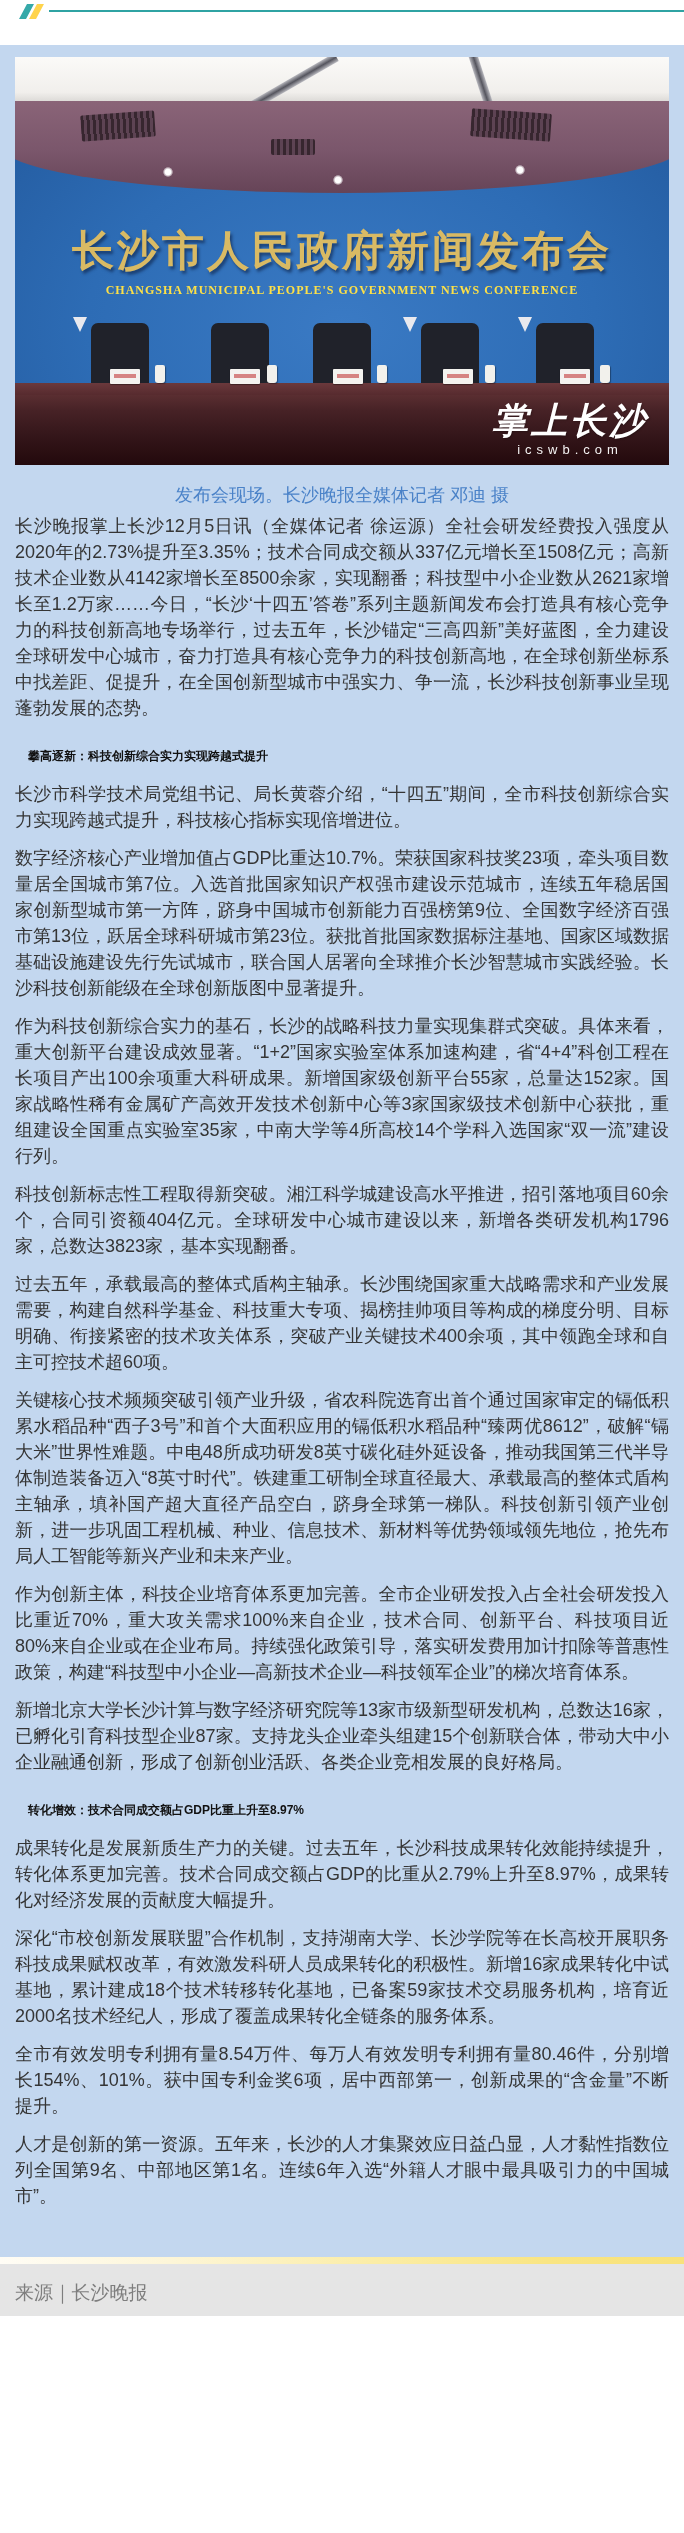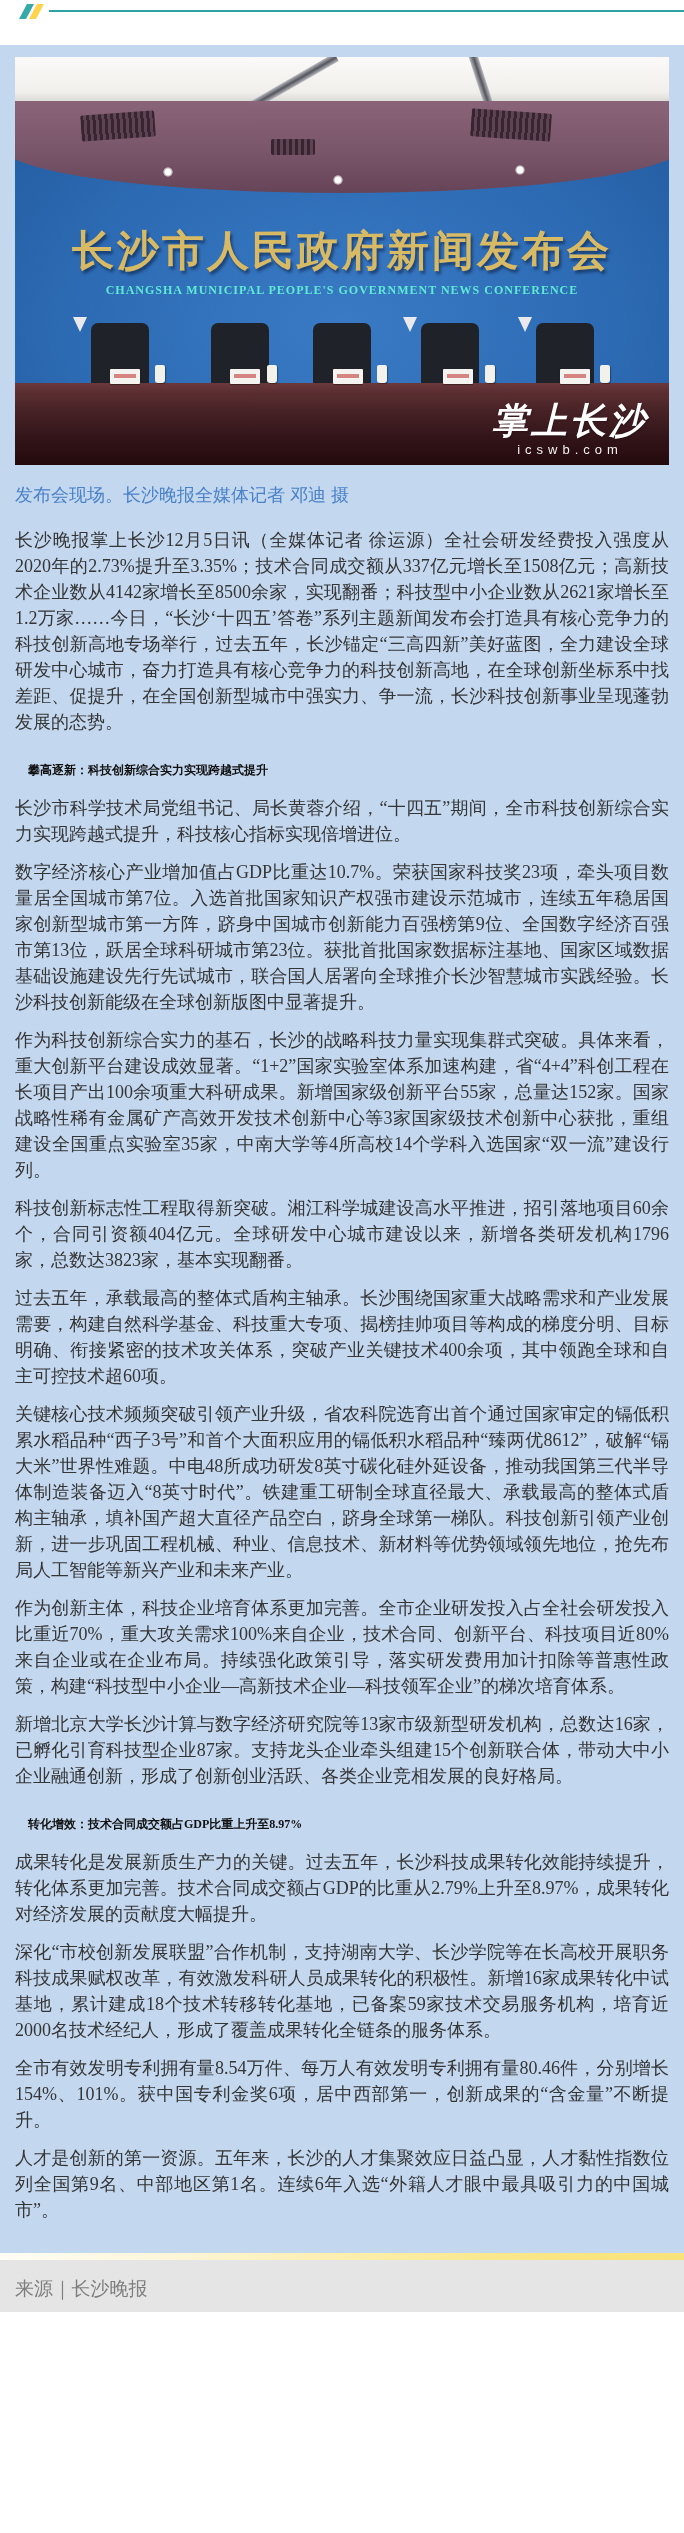--- a/index.html
+++ b/index.html
@@ -6,21 +6,21 @@
   body{width:684px;font-family:"Liberation Sans","DejaVu Sans",sans-serif;-webkit-font-smoothing:antialiased;}
 
   
   .topbar{position:relative;height:45px;background:#ffffff;}
   .slash{position:absolute;top:4px;width:7px;height:15px;transform:skewX(-28deg);}
   .slash.teal{left:23px;background:#36a9a9;}
   .slash.yellow{left:33px;background:#ffd44d;}
   .topline{position:absolute;left:49px;right:0;top:10px;height:2px;background:#2fa3a3;}
 
   
-  .content{background:#c3d7ef;padding:12px 15px 18px;}
+  .content{background:#c3d7ef;padding:12px 15px 36px;}
 
   
   .photo{position:relative;width:654px;height:408px;overflow:hidden;background:#2d6cb5;margin:0;}
   .ph-wall{position:absolute;left:0;right:0;top:40px;bottom:0;z-index:1;
     background:radial-gradient(ellipse at 50% 62%, #3a7ac4 0%, #2d6cb5 55%, #235a9e 100%);}
   .ph-ceiling{position:absolute;left:0;right:0;top:0;height:44px;z-index:3;overflow:hidden;
     background:linear-gradient(180deg,#fbfaf8 0%,#f1efec 80%,#dddbd8 100%);}
   .ph-cbeam{position:absolute;width:9px;height:120px;background:linear-gradient(90deg,#b9b9bf,#55555e,#b9b9bf);}
   .ph-cbeam.b1{left:265px;top:-30px;transform:rotate(60deg);}
   .ph-cbeam.b2{left:462px;top:-35px;transform:rotate(-18deg);}
@@ -33,21 +33,21 @@
   .vent.v3{right:130px;top:10px;width:80px;height:28px;transform:rotate(4deg);}
   .dlight{position:absolute;width:10px;height:10px;border-radius:50%;background:radial-gradient(#ffffff 0 40%,rgba(255,255,255,.25) 70%,transparent 72%);}
   .dlight.d1{left:160px;top:66px;}
   .dlight.d2{left:330px;top:74px;}
   .dlight.d3{left:512px;top:64px;}
   .ph-title{position:absolute;left:0;right:0;top:166px;z-index:2;text-align:center;
     font-family:"Liberation Serif","DejaVu Serif",serif;font-weight:bold;
     font-size:42px;letter-spacing:3px;color:#d9ba64;text-shadow:2px 3px 3px rgba(10,25,60,.55);white-space:nowrap;}
   .ph-subtitle{position:absolute;left:0;right:0;top:226px;z-index:2;text-align:center;
     font-family:"Liberation Serif","DejaVu Serif",serif;font-weight:bold;
-    font-size:12px;letter-spacing:1px;color:#5eead4;white-space:nowrap;}
+    font-size:12px;letter-spacing:1px;color:#fde047;white-space:nowrap;}
   .person{position:absolute;top:258px;width:80px;z-index:4;}
   .chair{position:absolute;left:11px;top:8px;width:58px;height:74px;background:#20222a;border-radius:7px 7px 0 0;}
   .head{position:relative;width:24px;height:28px;margin:0 auto;border-radius:50% 50% 46% 46%;
     background:linear-gradient(180deg,#2b2420 0 40%,#c9a183 40%);}
   .torso{position:relative;width:68px;height:54px;margin:-5px auto 0;border-radius:16px 16px 0 0;background:#171e2b;}
   .shirt{position:absolute;left:50%;top:2px;margin-left:-7px;width:0;height:0;
     border-left:7px solid transparent;border-right:7px solid transparent;border-top:15px solid #e9e9ee;}
   .p1{left:65px;}  .p1 .torso{background:#141a26;}
   .p2{left:185px;} .p2 .head{background:linear-gradient(180deg,#241d1a 0 55%,#c9a183 55%);} .p2 .torso{background:#1b2230;}
   .p3{left:287px;} .p3 .head{background:linear-gradient(180deg,#2b2420 0 48%,#cda98b 48%);} .p3 .torso{background:#6d6550;}
@@ -63,22 +63,22 @@
   .c1{left:95px;} .c2{left:215px;} .c3{left:318px;} .c4{left:428px;} .c5{left:545px;}
   .cup{position:absolute;top:308px;width:10px;height:18px;background:#f2f1ec;border-radius:2px 2px 3px 3px;z-index:6;
     box-shadow:1px 1px 1px rgba(0,0,0,.35);}
   .k1{left:140px;} .k2{left:252px;} .k3{left:362px;} .k4{left:470px;} .k5{left:585px;}
   .ph-watermark{position:absolute;right:21px;bottom:8px;z-index:7;text-align:center;color:#ffffff;}
   .wm-main{font-size:36px;font-weight:900;font-style:italic;letter-spacing:3px;line-height:1;
     text-shadow:1px 1px 2px rgba(0,0,0,.25);}
   .wm-sub{font-size:13px;letter-spacing:5px;margin-top:3px;opacity:.95;}
 
   
-  .caption{margin:18px 0 20px;color:#4a82c8;font-size:18px;}
-  #article{color:#353535;font-size:18px;line-height:26px;text-align:justify;font-family:Liberation Serif, serif;}
+  .caption{margin:18px 0 6px;text-align:center;color:#4a82c8;font-size:18px;}
+  #article{color:#353535;font-size:18px;line-height:26px;text-align:justify;}
   #article p.para{margin:0 0 12px;}
   #article h2.sec-heading{margin:22px 13px 12px;font-size:12px;line-height:26px;color:#111111;font-weight:bold;}
 
   
   .divider-gradient{height:7px;
     background:linear-gradient(90deg,#fffdf6 0%,#fdf6d8 25%,#fbeda6 55%,#f9e583 80%,#f8e27a 100%);}
   .source{padding:16px 15px 10px;color:#7e7e7e;font-size:19px;background:#e5e5e5;}
 </style>
 </head>
 <body>

